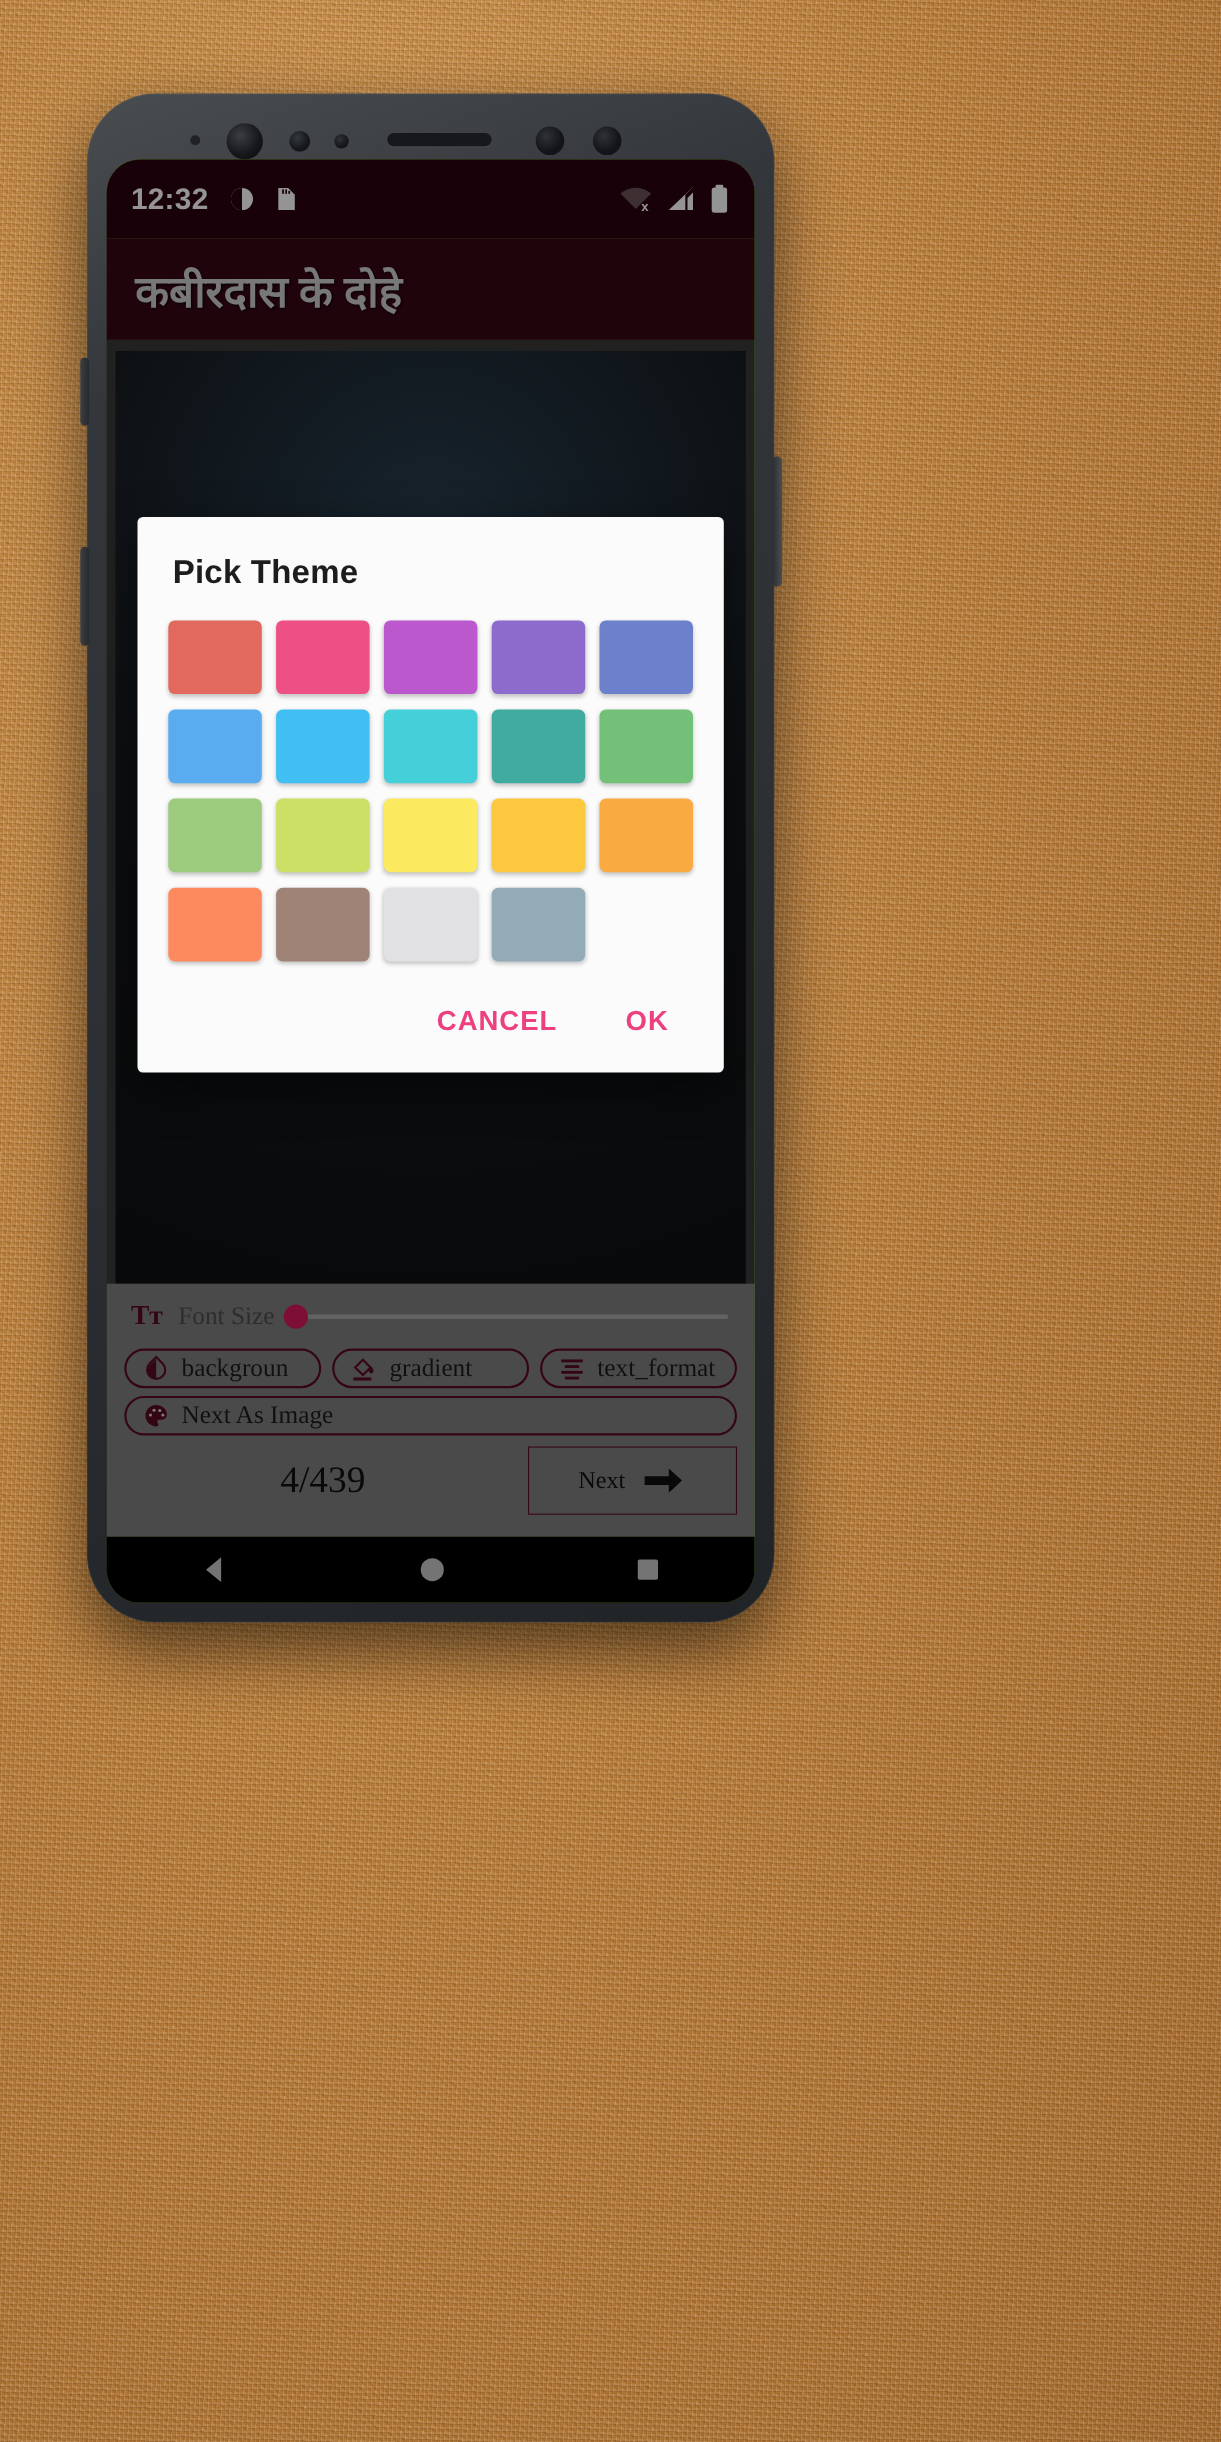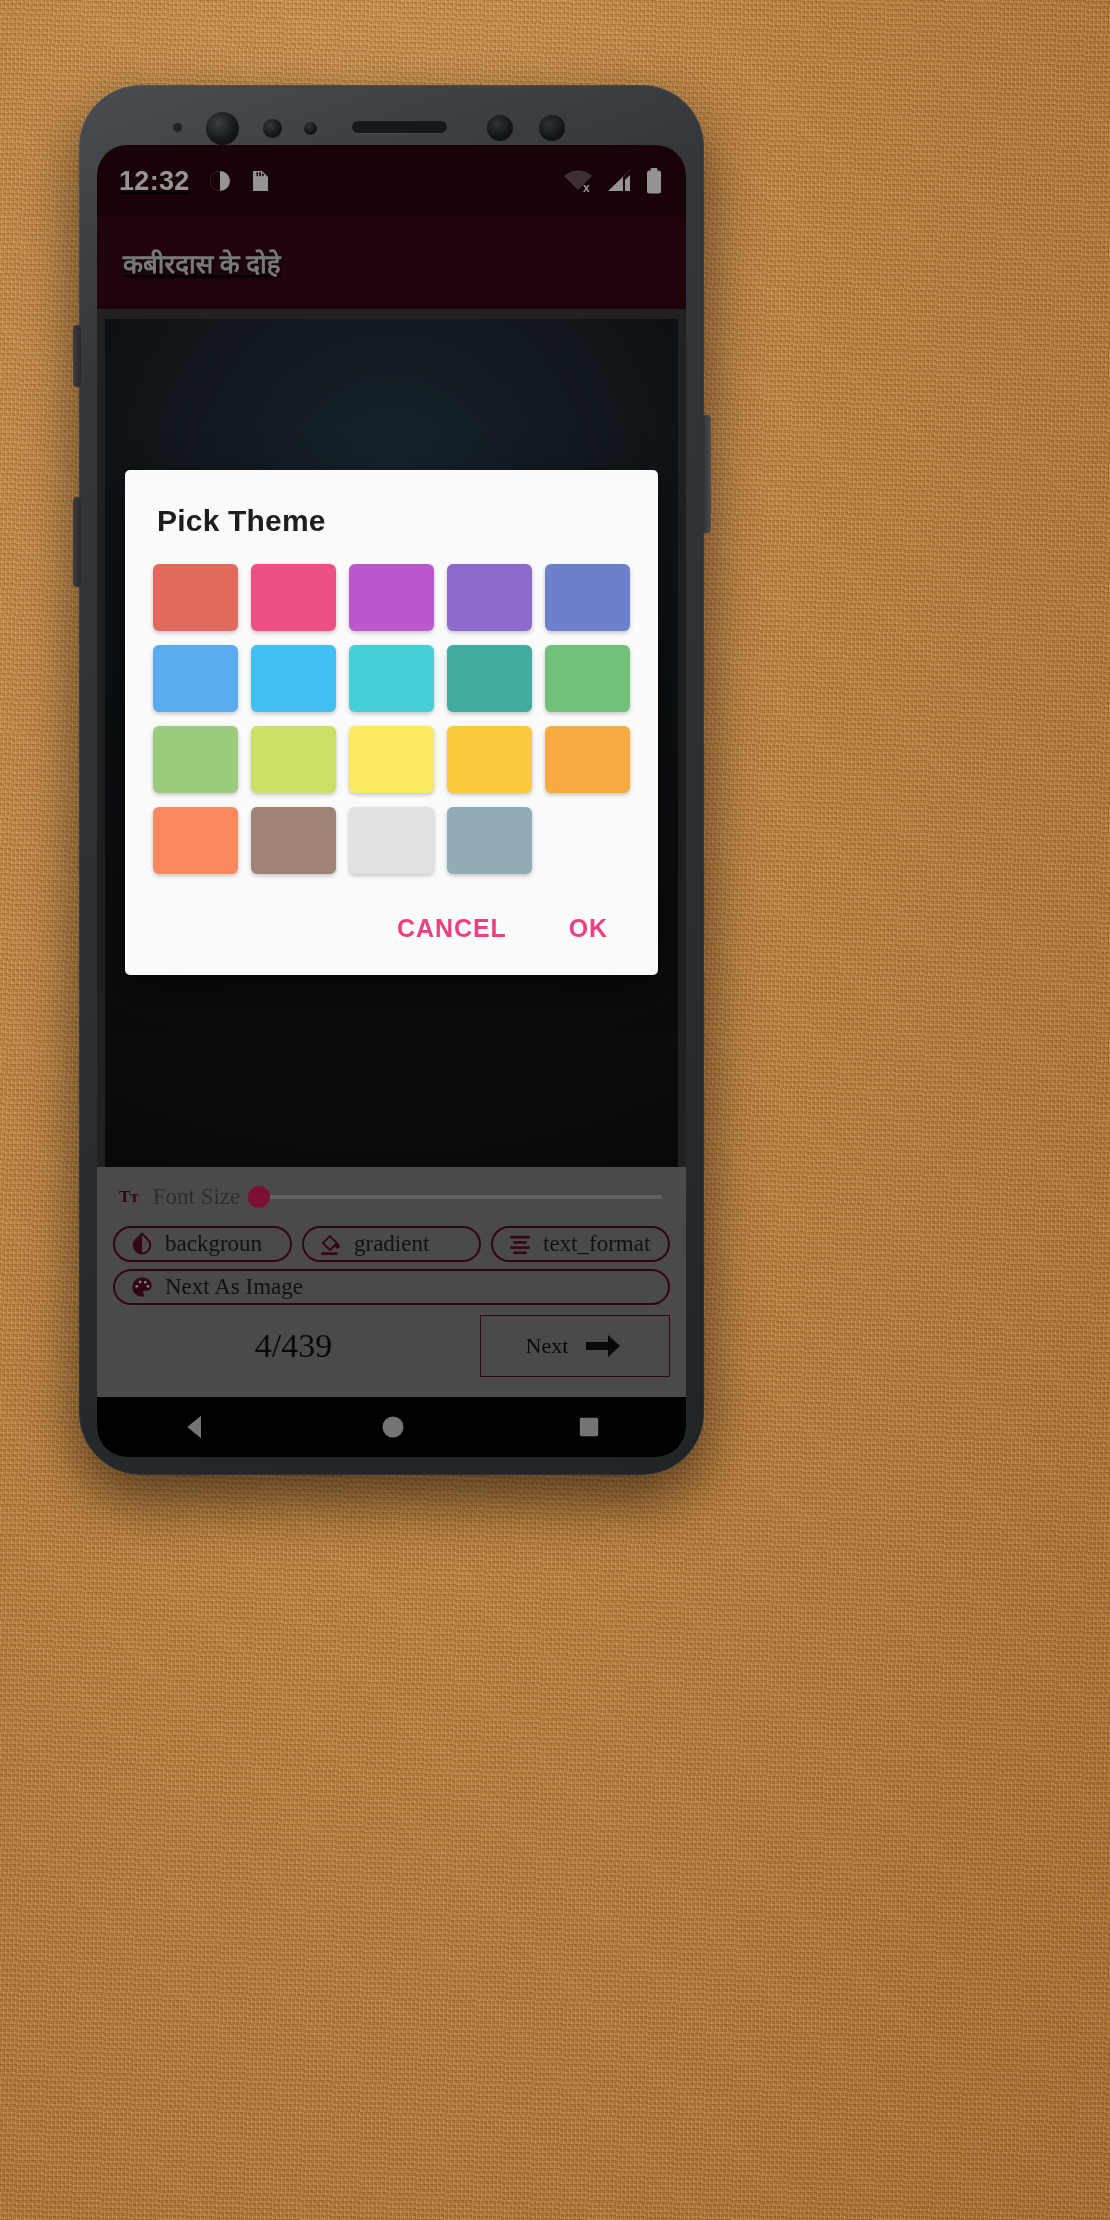--- a/index.html
+++ b/index.html
@@ -58,34 +58,34 @@
   .nd4{ left:225px; top:37px; width:13px; height:13px;
         background:radial-gradient(circle at 38% 34%, #303337 0%, #131518 60%);}
   .speaker{ position:absolute; left:273px; top:36px; width:95px; height:12px;
         border-radius:7px; background:#16181b; box-shadow:0 1px 0 rgba(255,255,255,0.05);}
   .nd5{ left:408px; top:30px; width:26px; height:26px;
         background:radial-gradient(circle at 38% 34%, #2f3236 0%, #121417 60%);}
   .nd6{ left:460px; top:30px; width:26px; height:26px;
         background:radial-gradient(circle at 38% 34%, #2f3236 0%, #121417 60%);}
 
   
-  .app{ position:absolute; inset:0; background:#84cc16;text-decoration:underline; }
+  .app{ position:absolute; inset:0; background:#84cc16; }
   .statusbar{
     height:72px; background:#2b0310; position:relative;
     display:flex; align-items:center; padding:0 22px;
   }
   .sb-time{ color:#fff; font-size:27px; font-weight:bold; letter-spacing:.3px;}
   .sb-left-icons{ display:flex; align-items:center; gap:16px; margin-left:18px;}
   .sb-right{ position:absolute; right:22px; top:0; height:72px; display:flex; align-items:center; gap:11px;}
   .appbar{
     height:92px; background:#380716;
     display:flex; align-items:center; padding:0 26px;
   }
   .appbar-title{
-    color:#cfcfcf; font-size:26px; font-weight:bold;
+    color:#cfcfcf; font-size:40px; font-weight:bold;
     font-family:"Liberation Serif", serif;
     text-shadow:1px 1px 2px rgba(0,0,0,.8);
   }
   .content-area{
     position:absolute; left:0; right:0; top:164px; bottom:230px;
     background:#3a3a3a; padding:10px 8px 0 8px;
   }
   .poem-card{
     position:relative; height:100%;
     background:
@@ -99,21 +99,21 @@
     font-size:31px; line-height:1.42;
     text-shadow:0 2px 3px rgba(0,0,0,.9);
     padding:0 18px;
   }
   .controls{
     position:absolute; left:0; right:0; bottom:60px; top:auto;
     height:230px; background:#808080; padding:8px 16px 6px 16px;
     display:flex; flex-direction:column; justify-content:flex-start; gap:7px;
   }
   .fontsize-row{ display:flex; align-items:center; gap:14px; height:44px; padding-left:6px;}
-  .tt-icon{ color:#5a0c24; font-weight:bold; font-size:17px; font-family:"Liberation Serif",serif;}
+  .tt-icon{ color:#5a0c24; font-weight:bold; font-size:25px; font-family:"Liberation Serif",serif;}
   .fontsize-label{ color:#4f4f4f; font-size:23px; font-family:"Liberation Serif",serif;}
   .slider-track{ position:relative; flex:1; height:4px; background:#a9a9a9; border-radius:2px; margin-right:8px;}
   .slider-thumb{ position:absolute; left:-6px; top:50%; transform:translateY(-50%);
     width:22px; height:22px; border-radius:50%; background:#d81b60;}
   .btn-row{ display:flex; gap:10px; }
   .pill{
     flex:1; height:36px; border:2px solid #5a0c24; border-radius:26px;
     display:flex; align-items:center; gap:10px; padding:0 14px;
     color:#1d1d1d; font-size:23px; font-family:"Liberation Serif", serif;
     background:transparent; overflow:hidden; white-space:nowrap;

